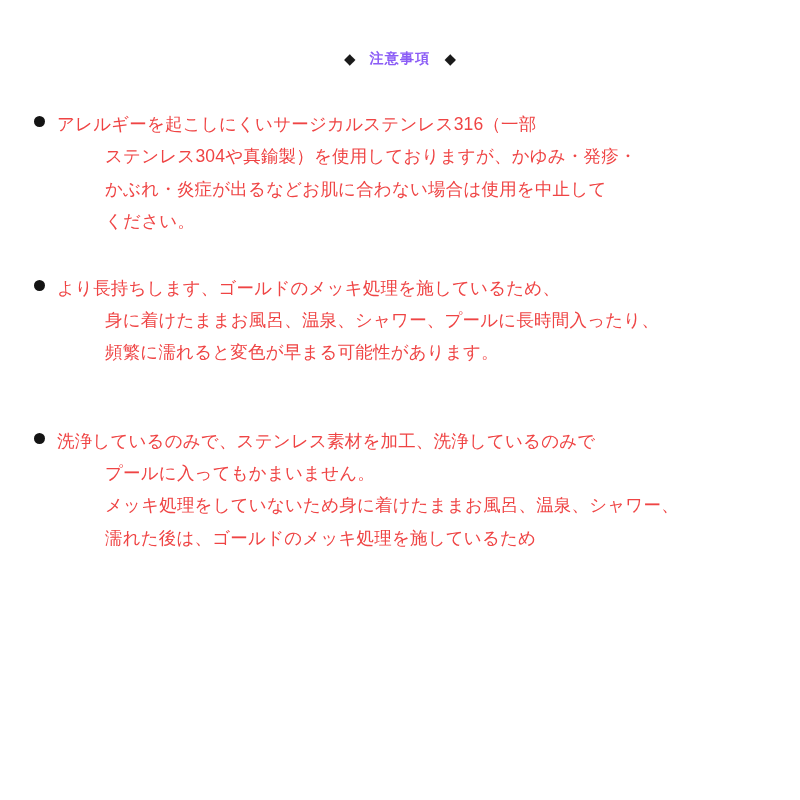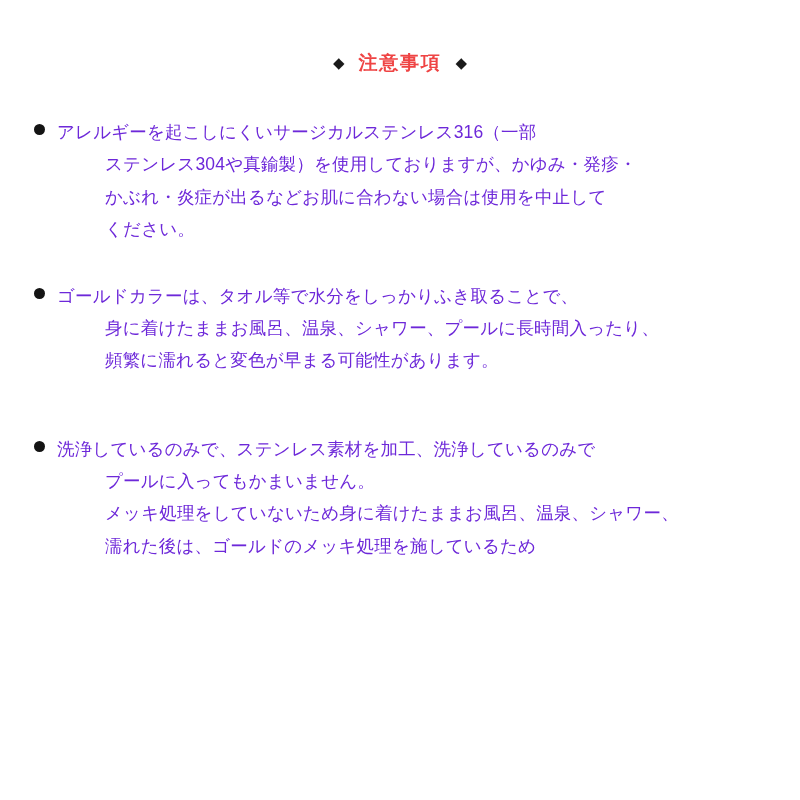--- a/index.html
+++ b/index.html
@@ -29,24 +29,24 @@
     margin-top: 50px;
     margin-bottom: 40px;
   }
   .diamond {
     font-size: 15px;
     line-height: 1;
     color: #1a1a1a;
     transform: translateY(-1px);
   }
   .title-text {
-    font-size: 19px;
+    font-size: 14px;
     font-weight: 700;
     letter-spacing: 0.09em;
-    color: #ef4444;
+    color: #8b5cf6;
   }
   .notes {
     padding: 0 34px 0 34px;
   }
   .note {
     display: flex;
     align-items: flex-start;
     margin-bottom: 34px;
   }
   .note.gap-large {
@@ -62,21 +62,21 @@
     margin-right: 12px;
   }
   .note-body {
     flex: 1 1 auto;
   }
   .line {
     font-size: 17.5px;
     line-height: 1.85;
     letter-spacing: 0.01em;
     white-space: pre-wrap;
-    color: #6d28d9;
+    color: #ef4444;
   }
   .line.indent {
     padding-left: 4px;
     margin-left: 44px;
   }
 </style>
 </head>
 <body>
 
 <div class="page">
@@ -95,21 +95,21 @@
         <div class="line">アレルギーを起こしにくいサージカルステンレス316（一部</div>
         <div class="line indent">ステンレス304や真鍮製）を使用しておりますが、かゆみ・発疹・</div>
         <div class="line indent">かぶれ・炎症が出るなどお肌に合わない場合は使用を中止して</div>
         <div class="line indent">ください。</div>
       </div>
     </div>
 
     <div class="note gap-large">
       <span class="bullet"></span>
       <div class="note-body">
-        <div class="line">ゴールドカラーは、タオル等で水分をしっかりふき取ることで、</div>
+        <div class="line">より長持ちします、ゴールドのメッキ処理を施しているため、</div>
         <div class="line indent">身に着けたままお風呂、温泉、シャワー、プールに長時間入ったり、</div>
         <div class="line indent">頻繁に濡れると変色が早まる可能性があります。</div>
       </div>
     </div>
 
     <div class="note">
       <span class="bullet"></span>
       <div class="note-body">
         <div class="line">洗浄しているのみで、ステンレス素材を加工、洗浄しているのみで</div>
         <div class="line indent">プールに入ってもかまいません。</div>

